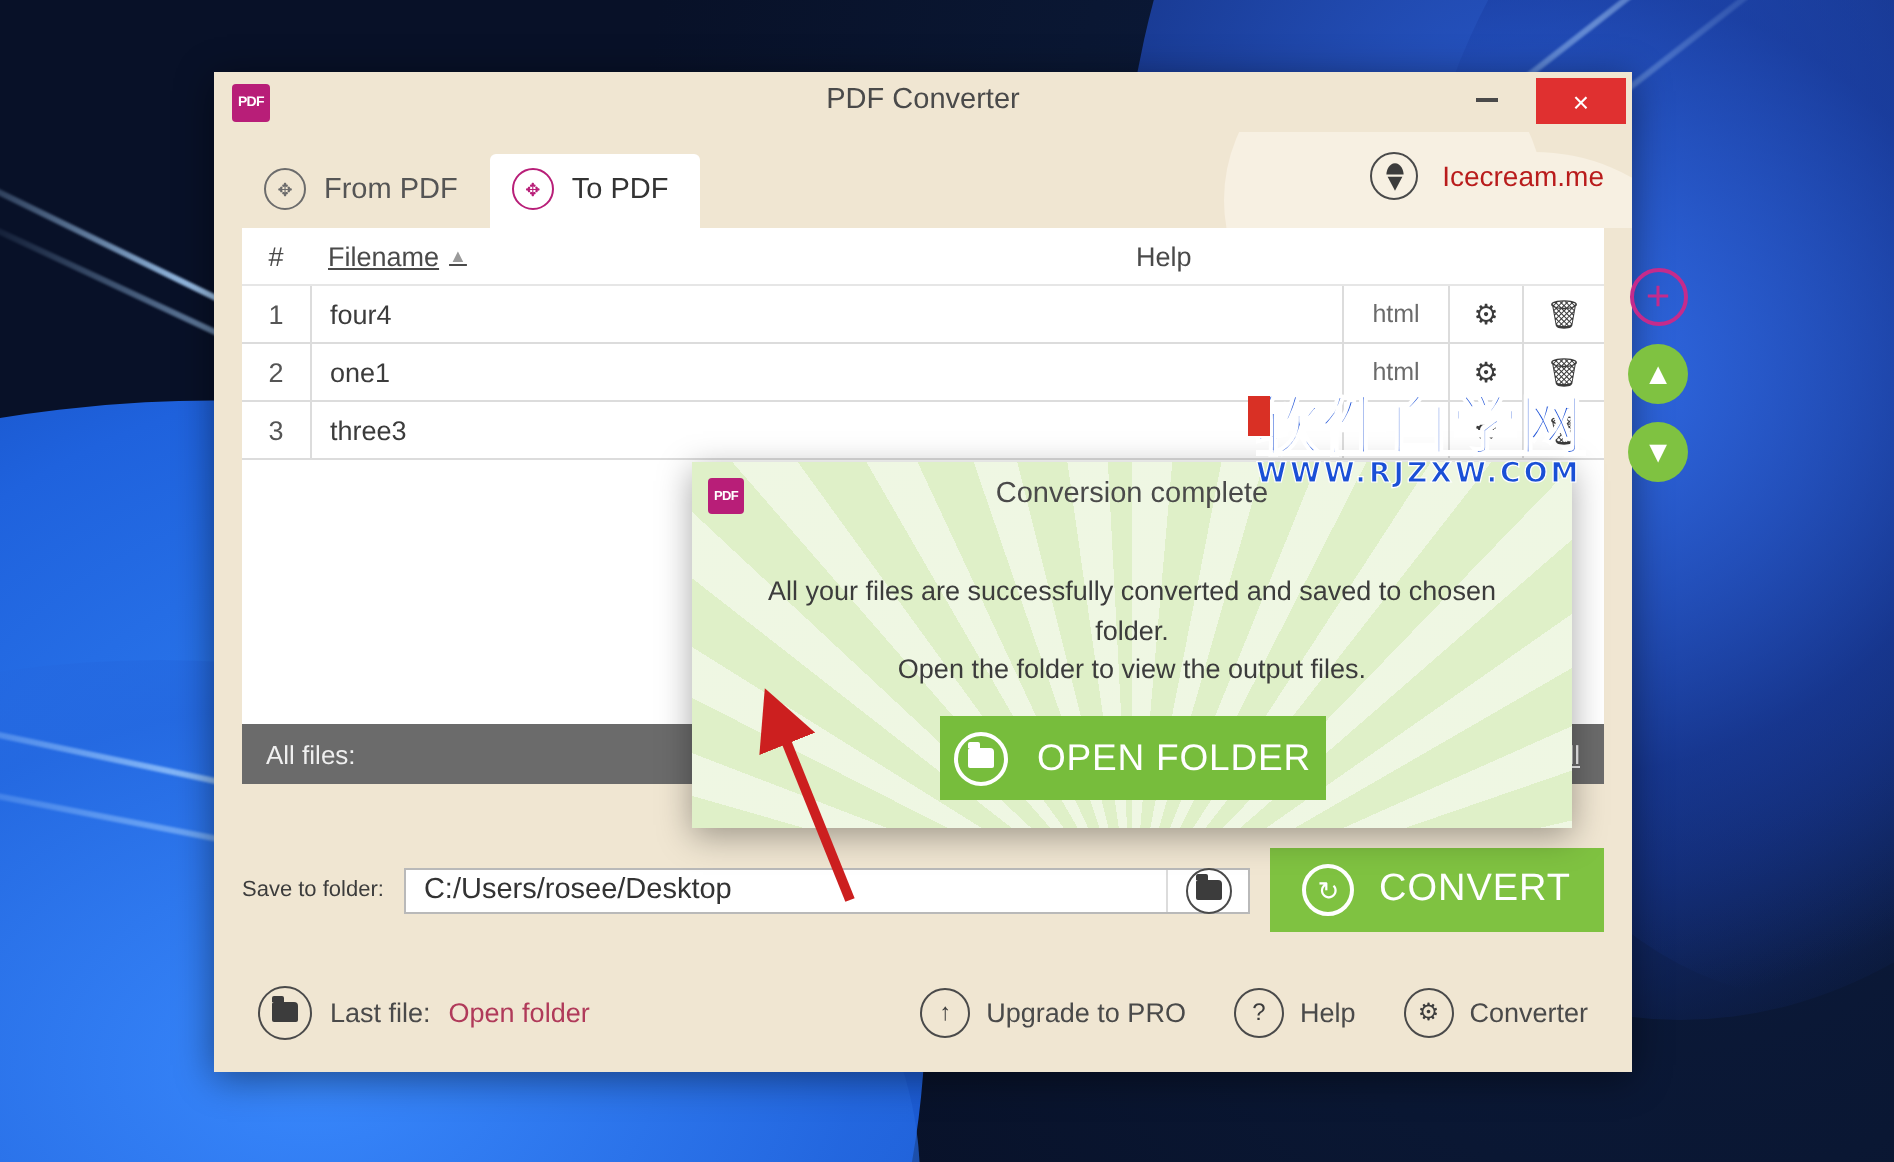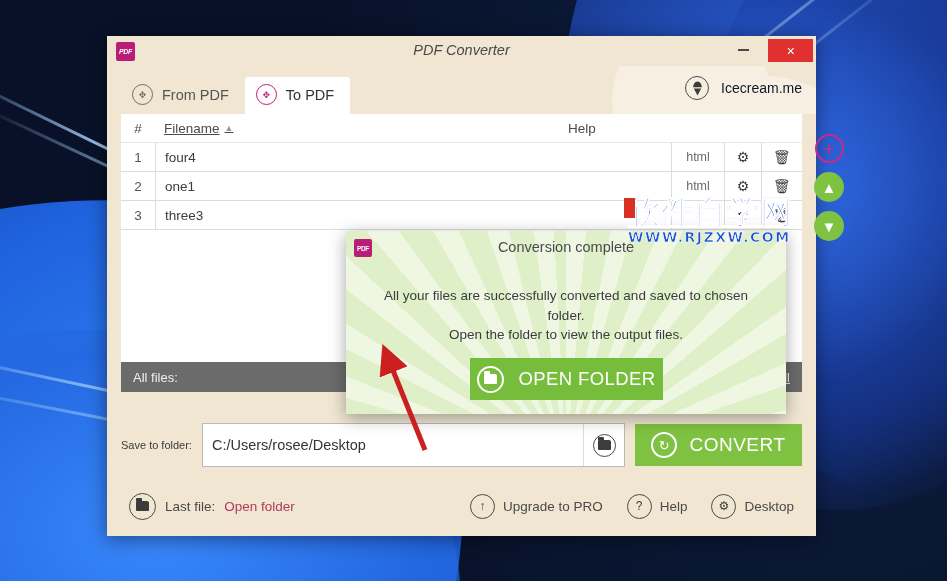--- a/index.html
+++ b/index.html
@@ -92,21 +92,20 @@
     box-shadow: 0 3px 18px rgba(0,0,0,.45);
   }
 
   
   #title-bar {
     position: relative;
     height: 30px;
     background: #f0e6d2;
     display: flex;
     align-items: center;
-    font-style: italic;
   }
   #app-icon {
     position: absolute;
     left: 9px; top: 6px;
     width: 19px; height: 19px;
     background: #b81e78;
     border-radius: 2px;
     display: flex; align-items: center; justify-content: center;
     font-size: 7px; color: #fff; font-weight: bold; letter-spacing: -.3px;
   }
@@ -177,21 +176,21 @@
     box-sizing: border-box;
   }
   .tab.active .tab-icon { border-color:#b81e78; color:#b81e78;}
 
   
   #brand {
     position: absolute;
     right: 14px; top: 10px;
     display: flex; align-items: center; gap: 12px;
     font-size: 14px;
-    color: #0f172a;
+    color: #b91c1c;
     padding-left: 28px;
   }
   #brand-icon {
     width: 24px; height: 24px;
     border-radius: 50%;
     border: 1.7px solid #4a4a4a;
     display: flex; align-items: center; justify-content: center;
     box-sizing: border-box;
   }
 
@@ -282,21 +281,21 @@
     left: 14px; right: 14px;
     top: 388px;
     height: 42px;
     display: flex;
     align-items: center;
     gap: 10px;
   }
   #save-label { font-size: 11px; color:#3c3c3c; }
   #path-field {
     flex: 1;
-    height: 44px;
+    height: 23px;
     background: #fff;
     border: 1px solid #b9b9b9;
     display: flex; align-items: center;
     box-sizing: border-box;
   }
   #path-value {
     flex:1; padding-left: 9px; font-size: 14.5px; color:#333;
   }
   #browse-btn {
     width: 40px; height: 100%;
@@ -599,21 +598,21 @@
         <div class="bi-item">
           <span class="bi-circle">↑</span>
           <span>Upgrade to PRO</span>
         </div>
         <div class="bi-item">
           <span class="bi-circle">?</span>
           <span>Help</span>
         </div>
         <div class="bi-item">
           <span class="bi-circle">⚙</span>
-          <span>Desktop</span>
+          <span>Converter</span>
         </div>
       </div>
     </div>
 
     <div id="modal">
       <div class="rays"></div>
       <div id="modal-inner">
         <div id="modal-icon">
           <span>PDF</span>
         </div>

